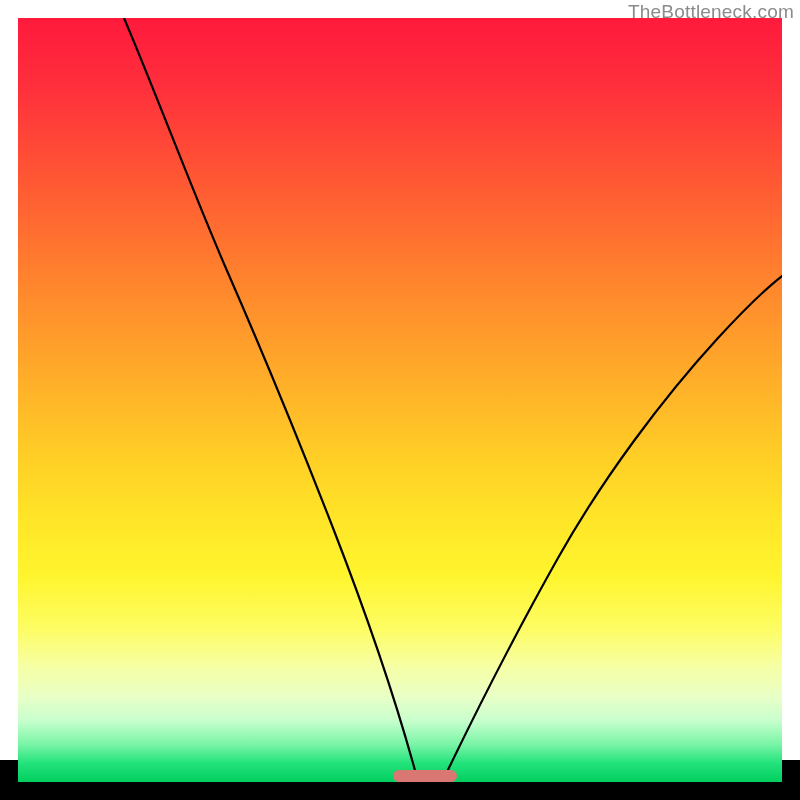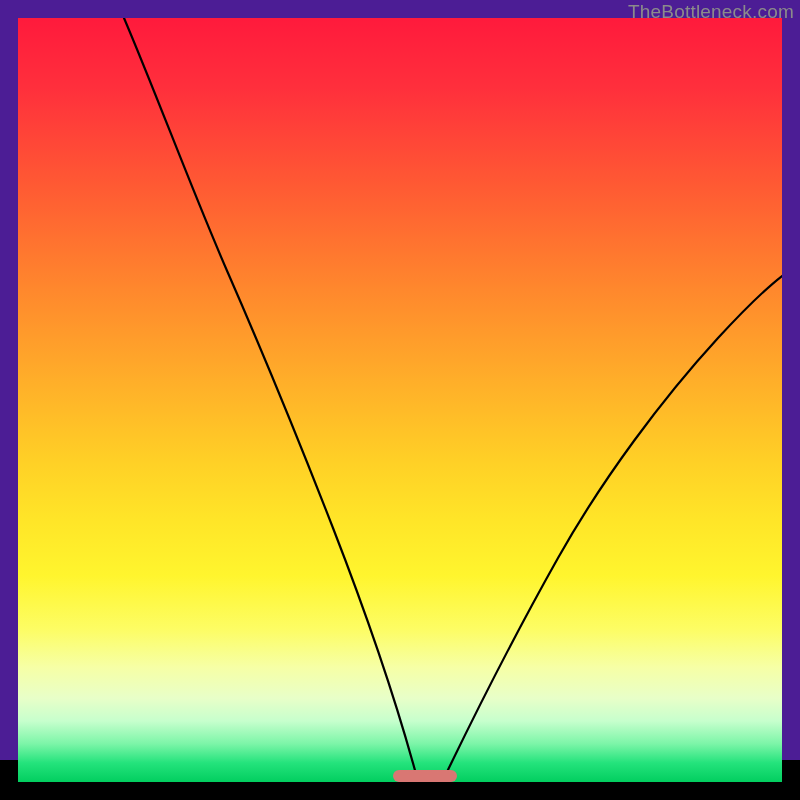--- a/index.html
+++ b/index.html
@@ -8,21 +8,21 @@
     width: 800px;
     height: 800px;
     background: #000;
     overflow: hidden;
     font-family: Arial, Helvetica, sans-serif;
   }
   .frame {
     position: relative;
     width: 800px;
     height: 760px;
-    background: #4c1d95;
+    background: #ffffff;
   }
   .plot {
     position: absolute;
     left: 18px;
     top: 18px;
     width: 764px;
     height: 764px;
     background: linear-gradient(
       to bottom,
       #ff1a3c 0%,

